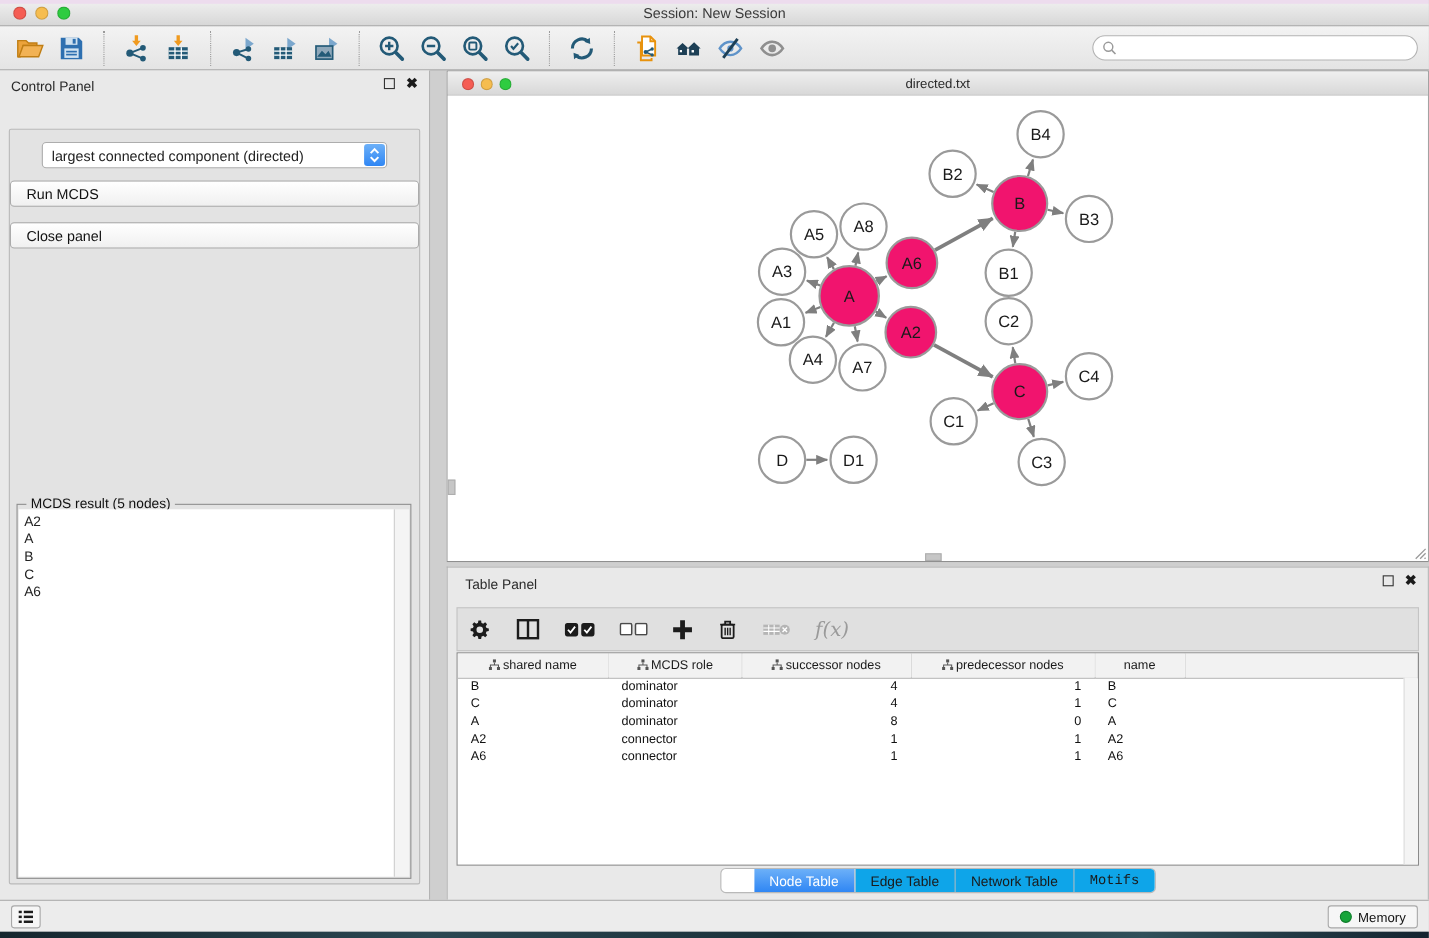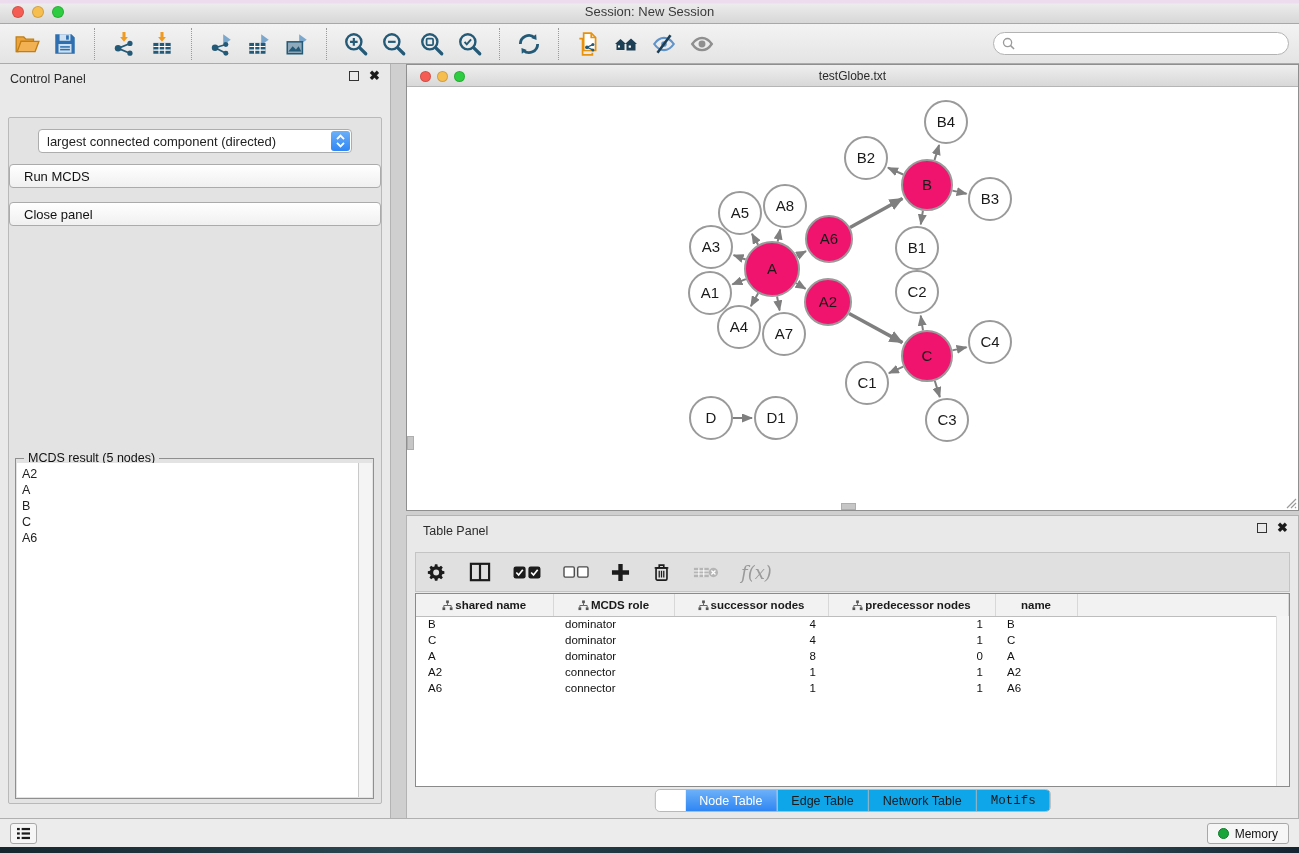--- a/index.html
+++ b/index.html
@@ -123,21 +123,21 @@
   .fx-label { font-family:"DejaVu Serif", serif; font-style:italic; font-size:18px; color:#9a9a9a; }
   .table-wrap {
     position:absolute; left:8px; right:8px; top:77px; height:194px;
     background:#fff; border:1px solid #8a8a8a; overflow:hidden;
   }
   table.datatable { border-collapse:collapse; width:100%; table-layout:fixed; }
   table.datatable th {
     height:22px; background:#f2f2f2; border-right:1px solid #d8d8d8; border-bottom:1px solid #bdbdbd;
     font-size:11.5px; font-weight:normal; color:#1a1a1a; text-align:center; position:relative;
   }
-  table.datatable th .hdr-inner { display:flex; align-items:flex-end; justify-content:center; gap:2px;font-weight:bold; }
+  table.datatable th .hdr-inner { display:flex; align-items:flex-start; justify-content:center; gap:2px; }
   table.datatable td {
     height:16px; font-size:11.5px; color:#111; padding:0 12px; white-space:nowrap; overflow:hidden;
   }
   td.al { text-align:left; } td.ar { text-align:right; }
   .tp-scroll { position:absolute; right:0; top:22px; bottom:0; width:13px; background:#f4f4f4; border-left:1px solid #ddd; }
   .bottom-tabs {
     position:absolute; left:50%; transform:translateX(-50%); bottom:6px;
     display:flex; border:1px solid #b9b9b9; border-radius:5px; overflow:hidden; background:#fff;
     height:23px;
   }
@@ -355,21 +355,21 @@
   </div>
 </div>
 
 <div class="net-window">
   <div class="net-titlebar">
     <div class="lights small">
       <div class="light red"></div>
       <div class="light yellow"></div>
       <div class="light green"></div>
     </div>
-    <div class="net-title">testGlobe.txt</div>
+    <div class="net-title">directed.txt</div>
   </div>
   <div class="net-canvas">
     <svg id="graph-svg" width="891" height="423">
         <defs>
           <marker id="arr" markerUnits="userSpaceOnUse" markerWidth="11" markerHeight="9" refX="10" refY="4.5" orient="auto">
             <path d="M0 0L11 4.5L0 9z" fill="#7f7f7f"></path>
           </marker>
           <marker id="arrT" markerUnits="userSpaceOnUse" markerWidth="14" markerHeight="12" refX="13" refY="6" orient="auto">
             <path d="M0 0L14 6L0 12z" fill="#7f7f7f"></path>
           </marker>

